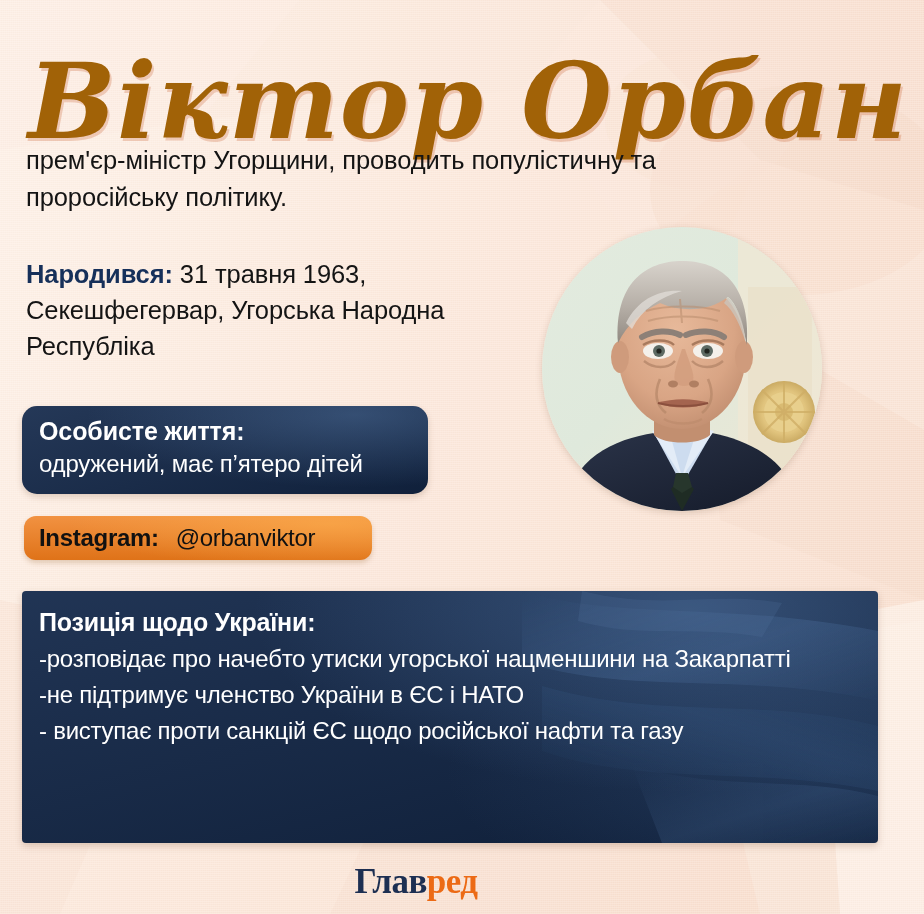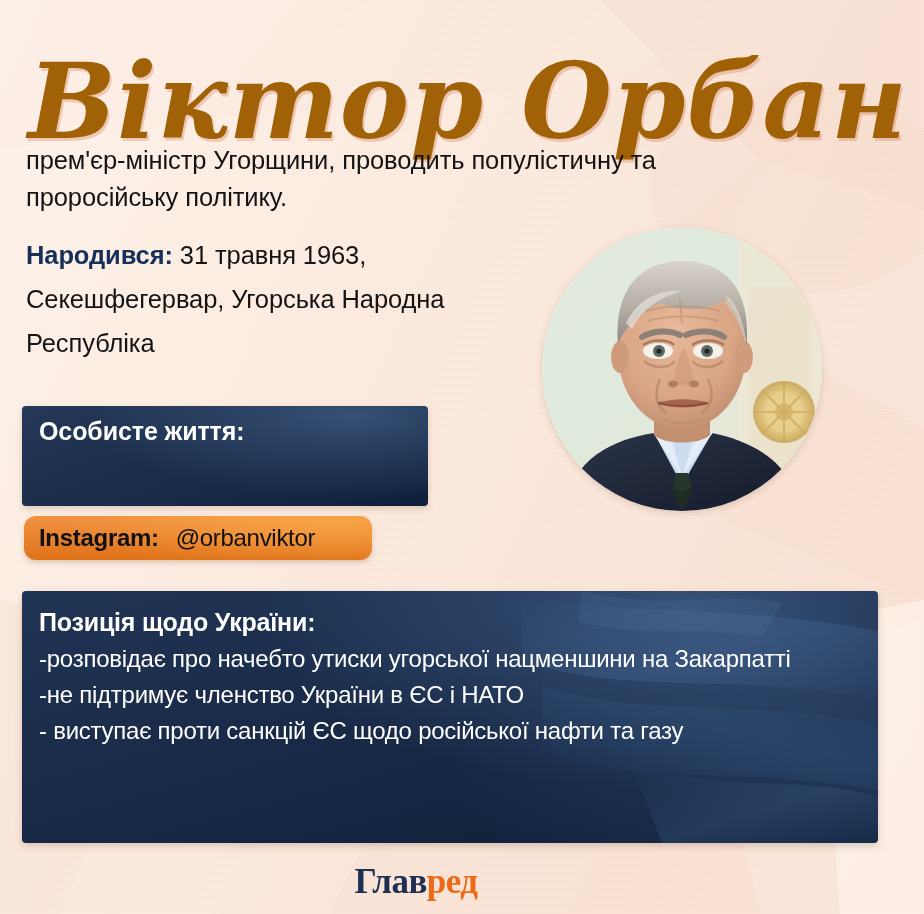--- a/index.html
+++ b/index.html
@@ -76,25 +76,25 @@
     color: #141414;
     font-size: 25.5px;
     font-weight: 400;
     line-height: 37px;
     letter-spacing: -.1px;
   }
 
   
   .born {
     left: 26px;
-    top: 233px;
+    top: 256px;
     width: 520px;
     color: #141414;
     font-size: 25.5px;
-    line-height: 44px;
+    line-height: 36px;
     letter-spacing: -.1px;
   }
   .born b {
     color: #16305a;
     font-weight: 700;
   }
 
   
   .portrait {
     left: 542px;
@@ -105,22 +105,22 @@
     overflow: hidden;
     box-shadow: 0 2px 7px rgba(120,80,55,.22);
   }
   .portrait svg { display: block; width: 100%; height: 100%; }
 
   
   .card-personal {
     left: 22px;
     top: 406px;
     width: 406px;
-    height: 100px;
-    border-radius: 4px;
+    height: 88px;
+    border-radius: 15px;
     background: #14294b;
     background-image:
       radial-gradient(120% 150% at 82% 10%, rgba(92,128,175,.42) 0%, rgba(92,128,175,0) 55%),
       linear-gradient(160deg, rgba(255,255,255,.07) 0%, rgba(0,0,0,.22) 100%);
     box-shadow: 0 3px 6px rgba(120,80,55,.22);
     padding: 9px 0 0 17px;
     box-sizing: border-box;
     color: #ffffff;
   }
   .card-personal .hd {
@@ -352,20 +352,21 @@
 
       <path d="M116 176 C130 171 152 171 166 176 C152 182 130 182 116 176 Z" fill="#a4644f"></path>
       <path d="M116 176 C130 180 152 180 166 176" stroke="#8a4f3d" stroke-width="2" fill="none"></path>
 
       <path d="M122 192 C132 198 150 198 160 192" stroke="#bb8a6c" stroke-width="2.4" fill="none" opacity=".65"></path>
     </svg>
   </div>
 
   <div class="layer card-personal">
     <div class="hd">Особисте життя:</div>
+    <div class="bd">одружений, має п’ятеро дітей</div>
   </div>
 
   <div class="layer pill-instagram">
     <span class="lbl">Instagram:</span>
     <span class="val">@orbanviktor</span>
   </div>
 
   <div class="layer card-position">
     <svg class="flagtex" viewBox="0 0 856 252" preserveAspectRatio="none">
       <defs>

